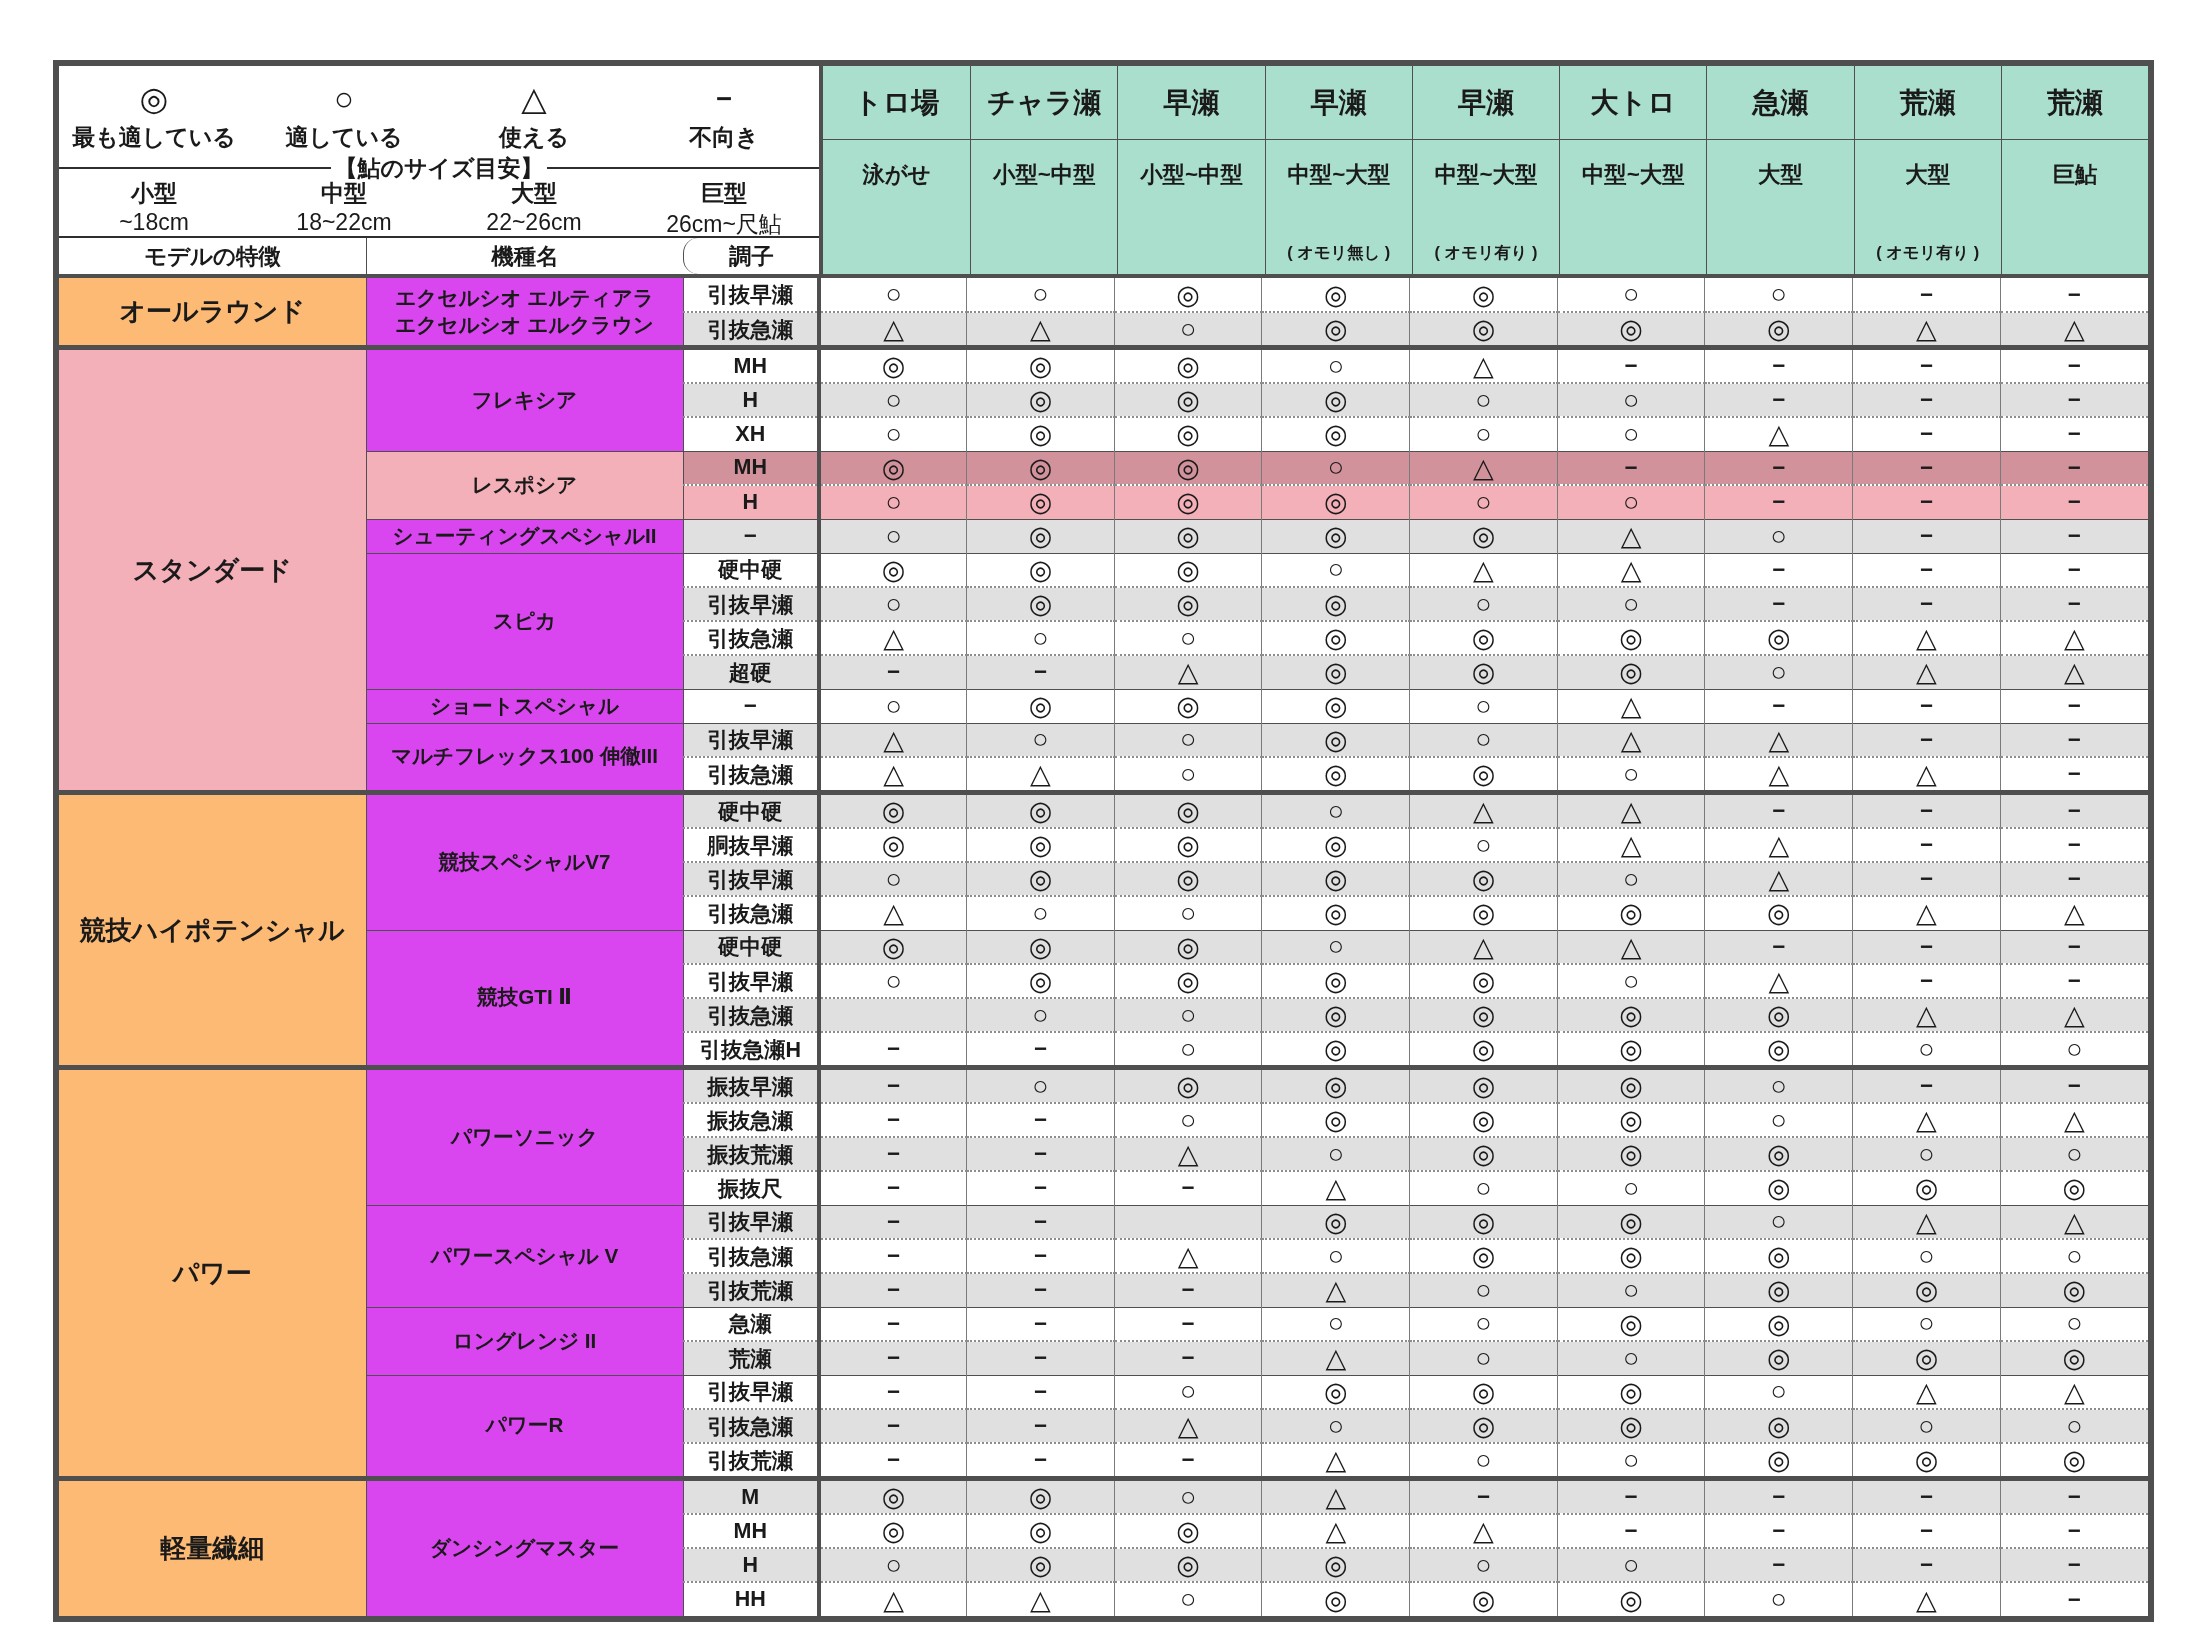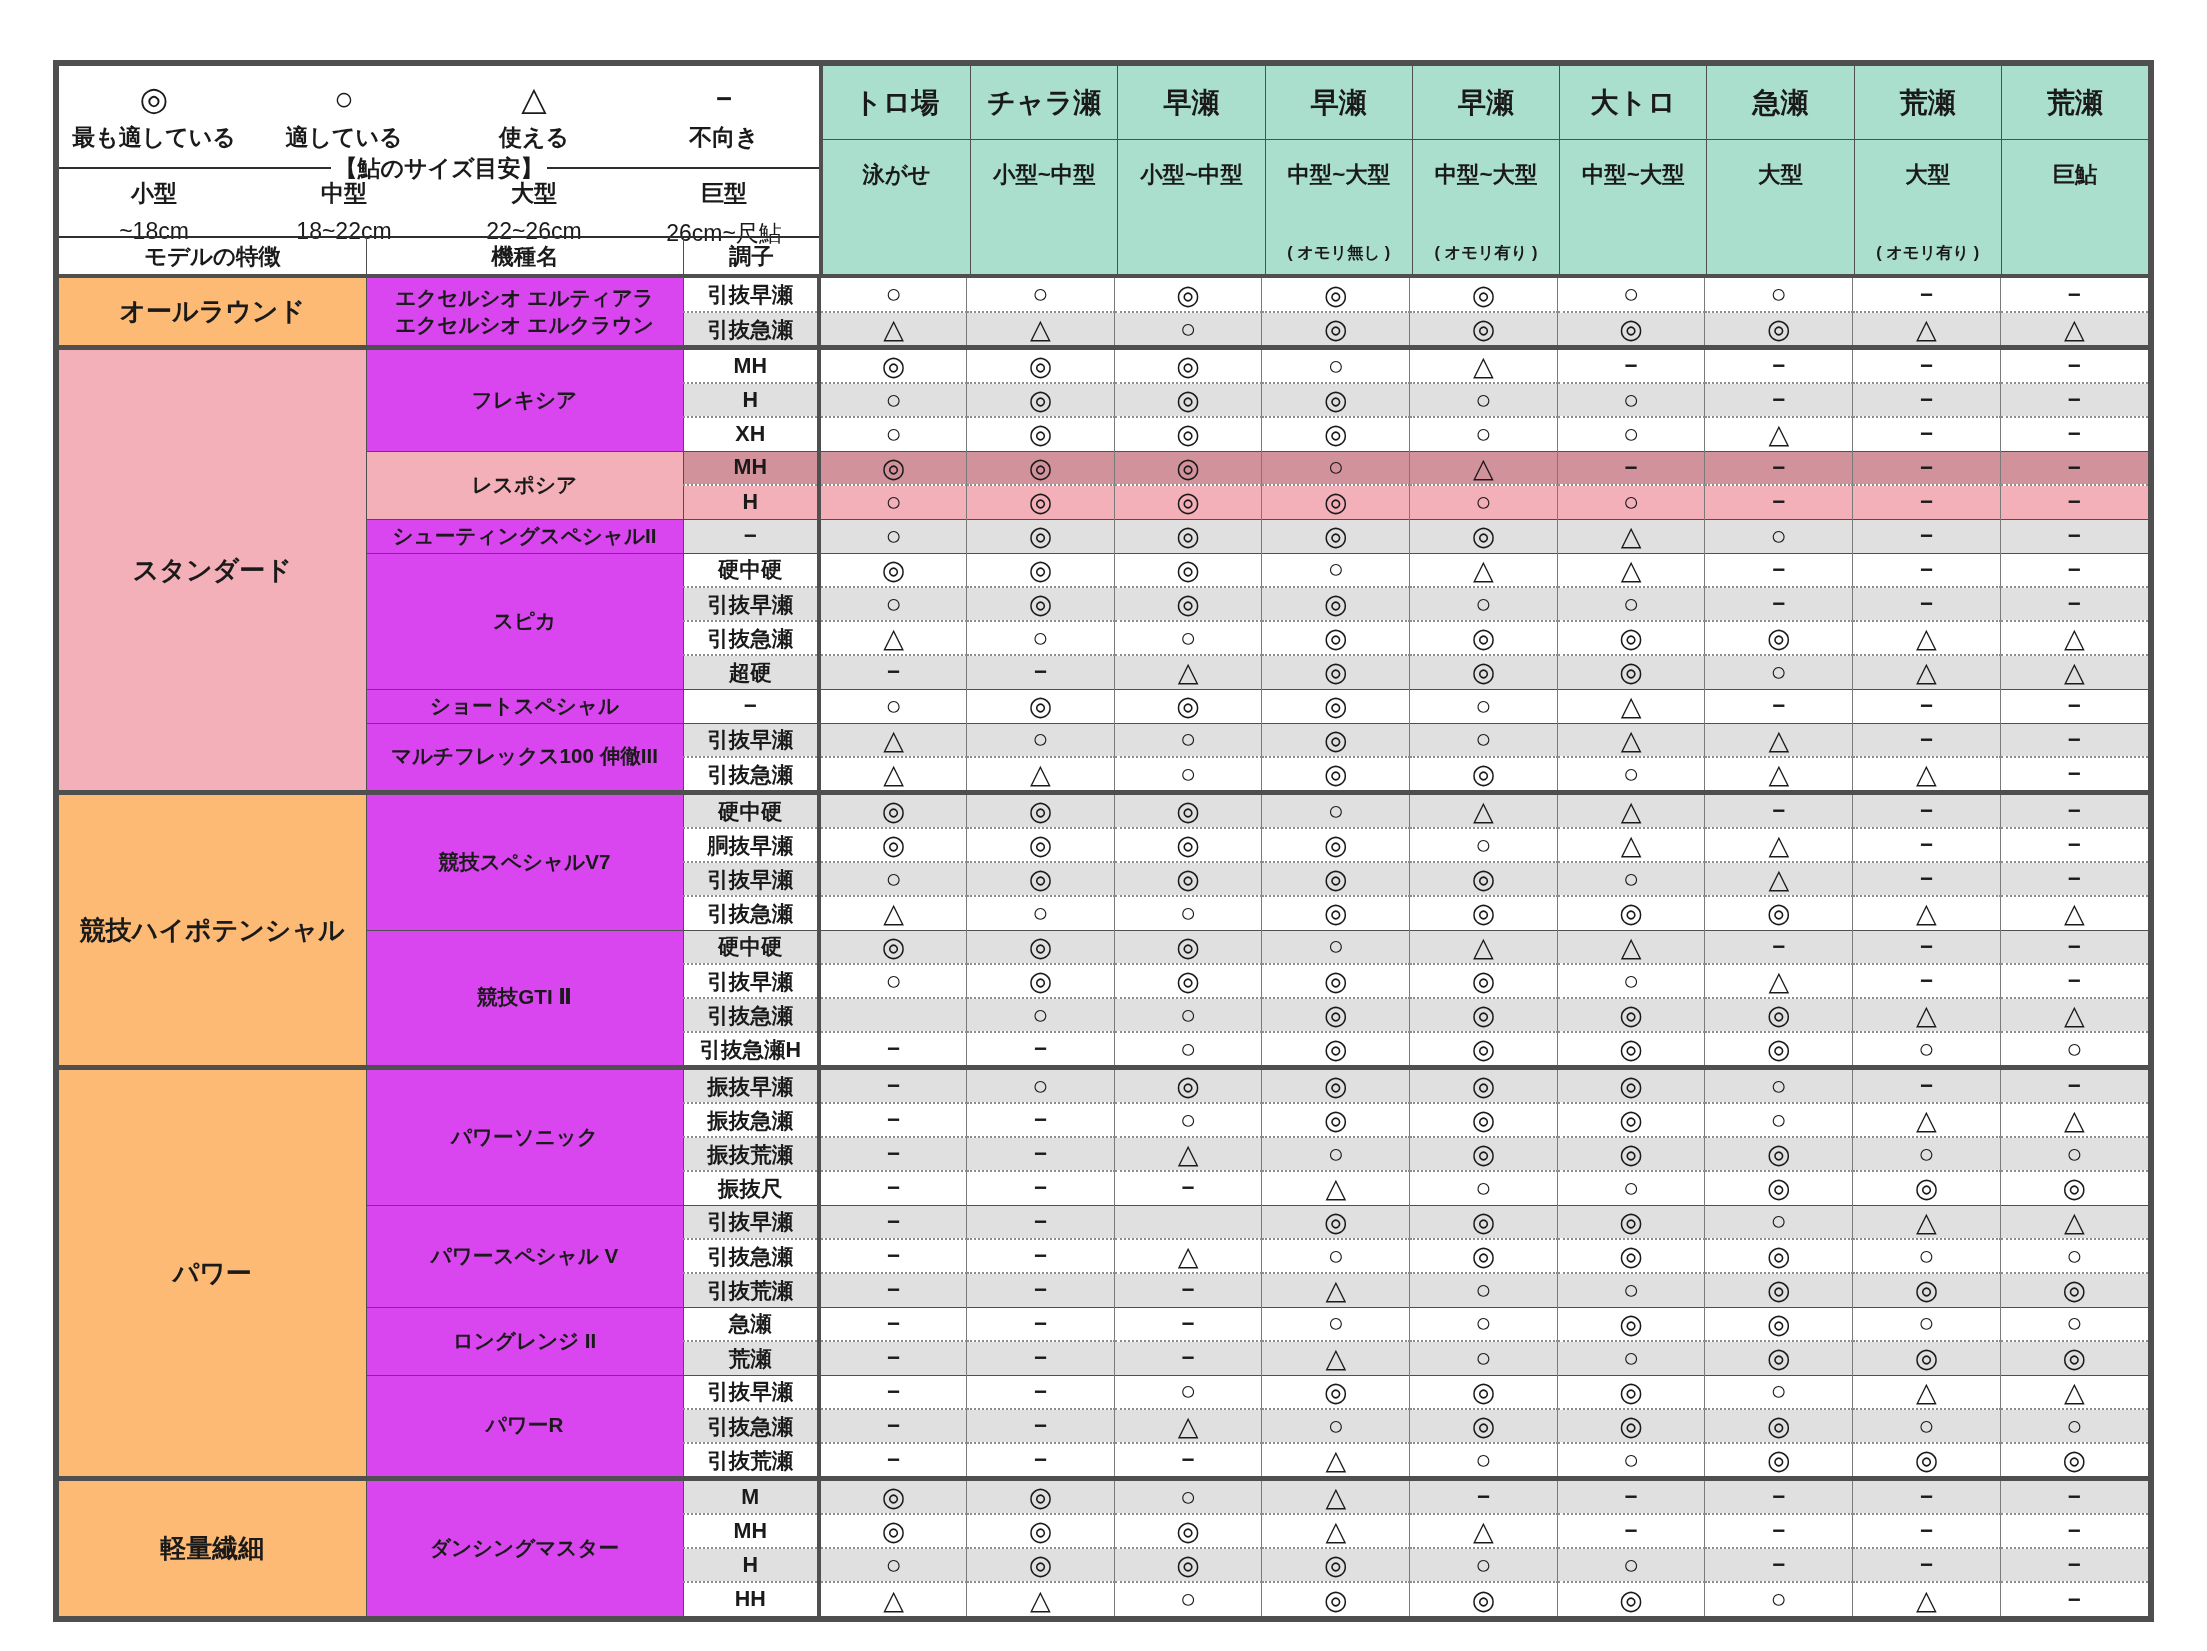--- a/index.html
+++ b/index.html
@@ -15,26 +15,26 @@
   .legend-item { text-align:center; }
   .legend-symbol { font-size:33px; height:41px; line-height:41px; }
   .legend-symbol.dash { font-weight:900; font-size:27.5px; }
   .legend-label { font-size:23px; font-weight:700; margin-top:3.4px; }
   .size-divider { display:flex; align-items:center; height:0; }
   .size-divider::before, .size-divider::after { content:""; flex:1; border-top:2.6px solid #2e2e2e; }
   .size-divider .t { font-size:23px; font-weight:700; padding:0 3.4px; }
   .size-items { height:68px; display:grid; grid-template-columns:repeat(4,1fr); padding-top:10.3px; }
   .size-item { text-align:center; }
   .size-name { font-size:23px; font-weight:700; }
-  .size-range { font-size:23px;margin-top:9px; }
+  .size-range { font-size:23px; }
   .left-titles { flex:1; display:flex; border-top:2.6px solid #2e2e2e; }
   .lt { display:flex; align-items:center; justify-content:center; font-size:22.4px; font-weight:700; height:100%; }
   .lt-feature { width:307px; }
   .lt-name { width:317px; border-left:1.7px solid #4f4f4f; }
-  .lt-tone { flex:1; border-left:1.7px solid #4f4f4f; }
+  .lt-tone { flex:1; border-left:1.7px solid #4f4f4f;border-radius:15px; }
 
   .hdr-right { flex:1; border-left:4.3px solid #4f4f4f; background:var(--teal); display:flex; flex-direction:column; }
   .cond-title { height:36px; line-height:34px; text-align:center; font-size:24px; font-weight:700; border-bottom:1.7px solid #4f4f4f; }
   .cond-cols { display:grid; grid-template-columns:repeat(9,1fr); flex:1; }
   .cond-col { display:flex; flex-direction:column; }
   .cond-col + .cond-col { border-left:1.7px solid #4f4f4f; }
   .cond-name { height:74px; display:flex; align-items:center; justify-content:center; font-size:28px; font-weight:700; border-bottom:1.7px solid #4f4f4f; }
   .cond-size-wrap { flex:1; position:relative; padding-top:19px; text-align:center; }
   .cond-size { font-size:22.4px; font-weight:700; }
   .cond-note { position:absolute; bottom:10.3px; left:0; right:0; font-size:16.3px; font-weight:700; }

